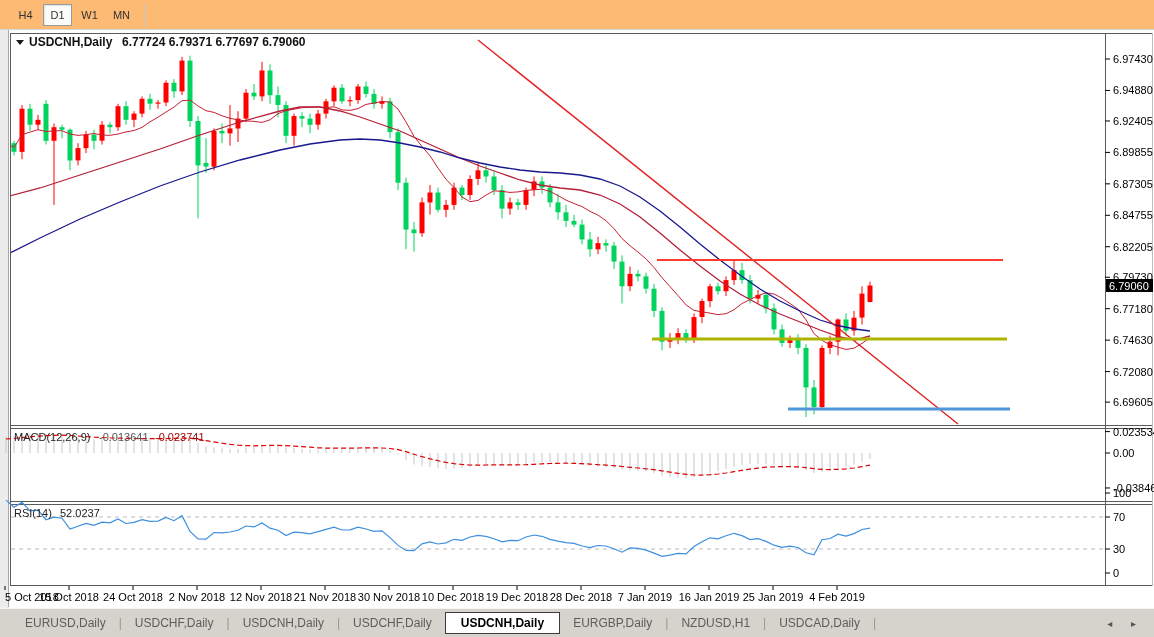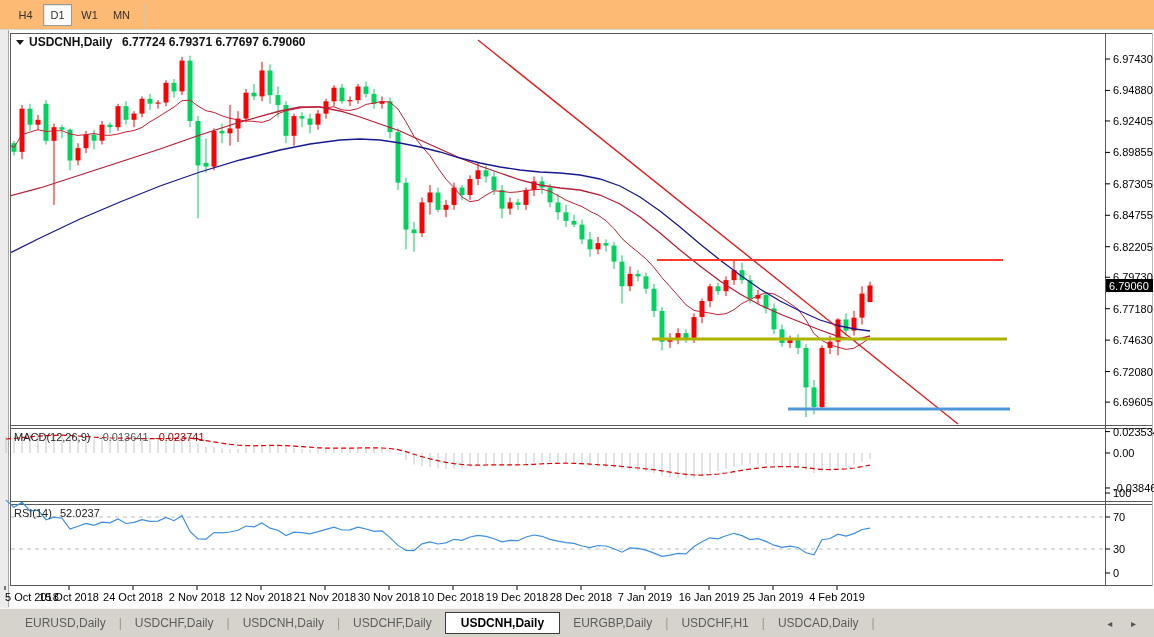--- a/index.html
+++ b/index.html
@@ -484,18 +484,18 @@
     <div class="tab">EURUSD,Daily</div>
     <span class="tab-pipe">|</span>
     <div class="tab">USDCHF,Daily</div>
     <span class="tab-pipe">|</span>
     <div class="tab">USDCNH,Daily</div>
     <span class="tab-pipe">|</span>
     <div class="tab">USDCHF,Daily</div>
     <div class="tab active">USDCNH,Daily</div>
     <div class="tab">EURGBP,Daily</div>
     <span class="tab-pipe">|</span>
-    <div class="tab">USDCHF,H1</div>
+    <div class="tab">NZDUSD,H1</div>
     <span class="tab-pipe">|</span>
     <div class="tab">USDCAD,Daily</div>
     <span class="tab-pipe">|</span>
     <div class="tab-arrows">◂ ▸</div>
   </div>
 
 </body></html>

